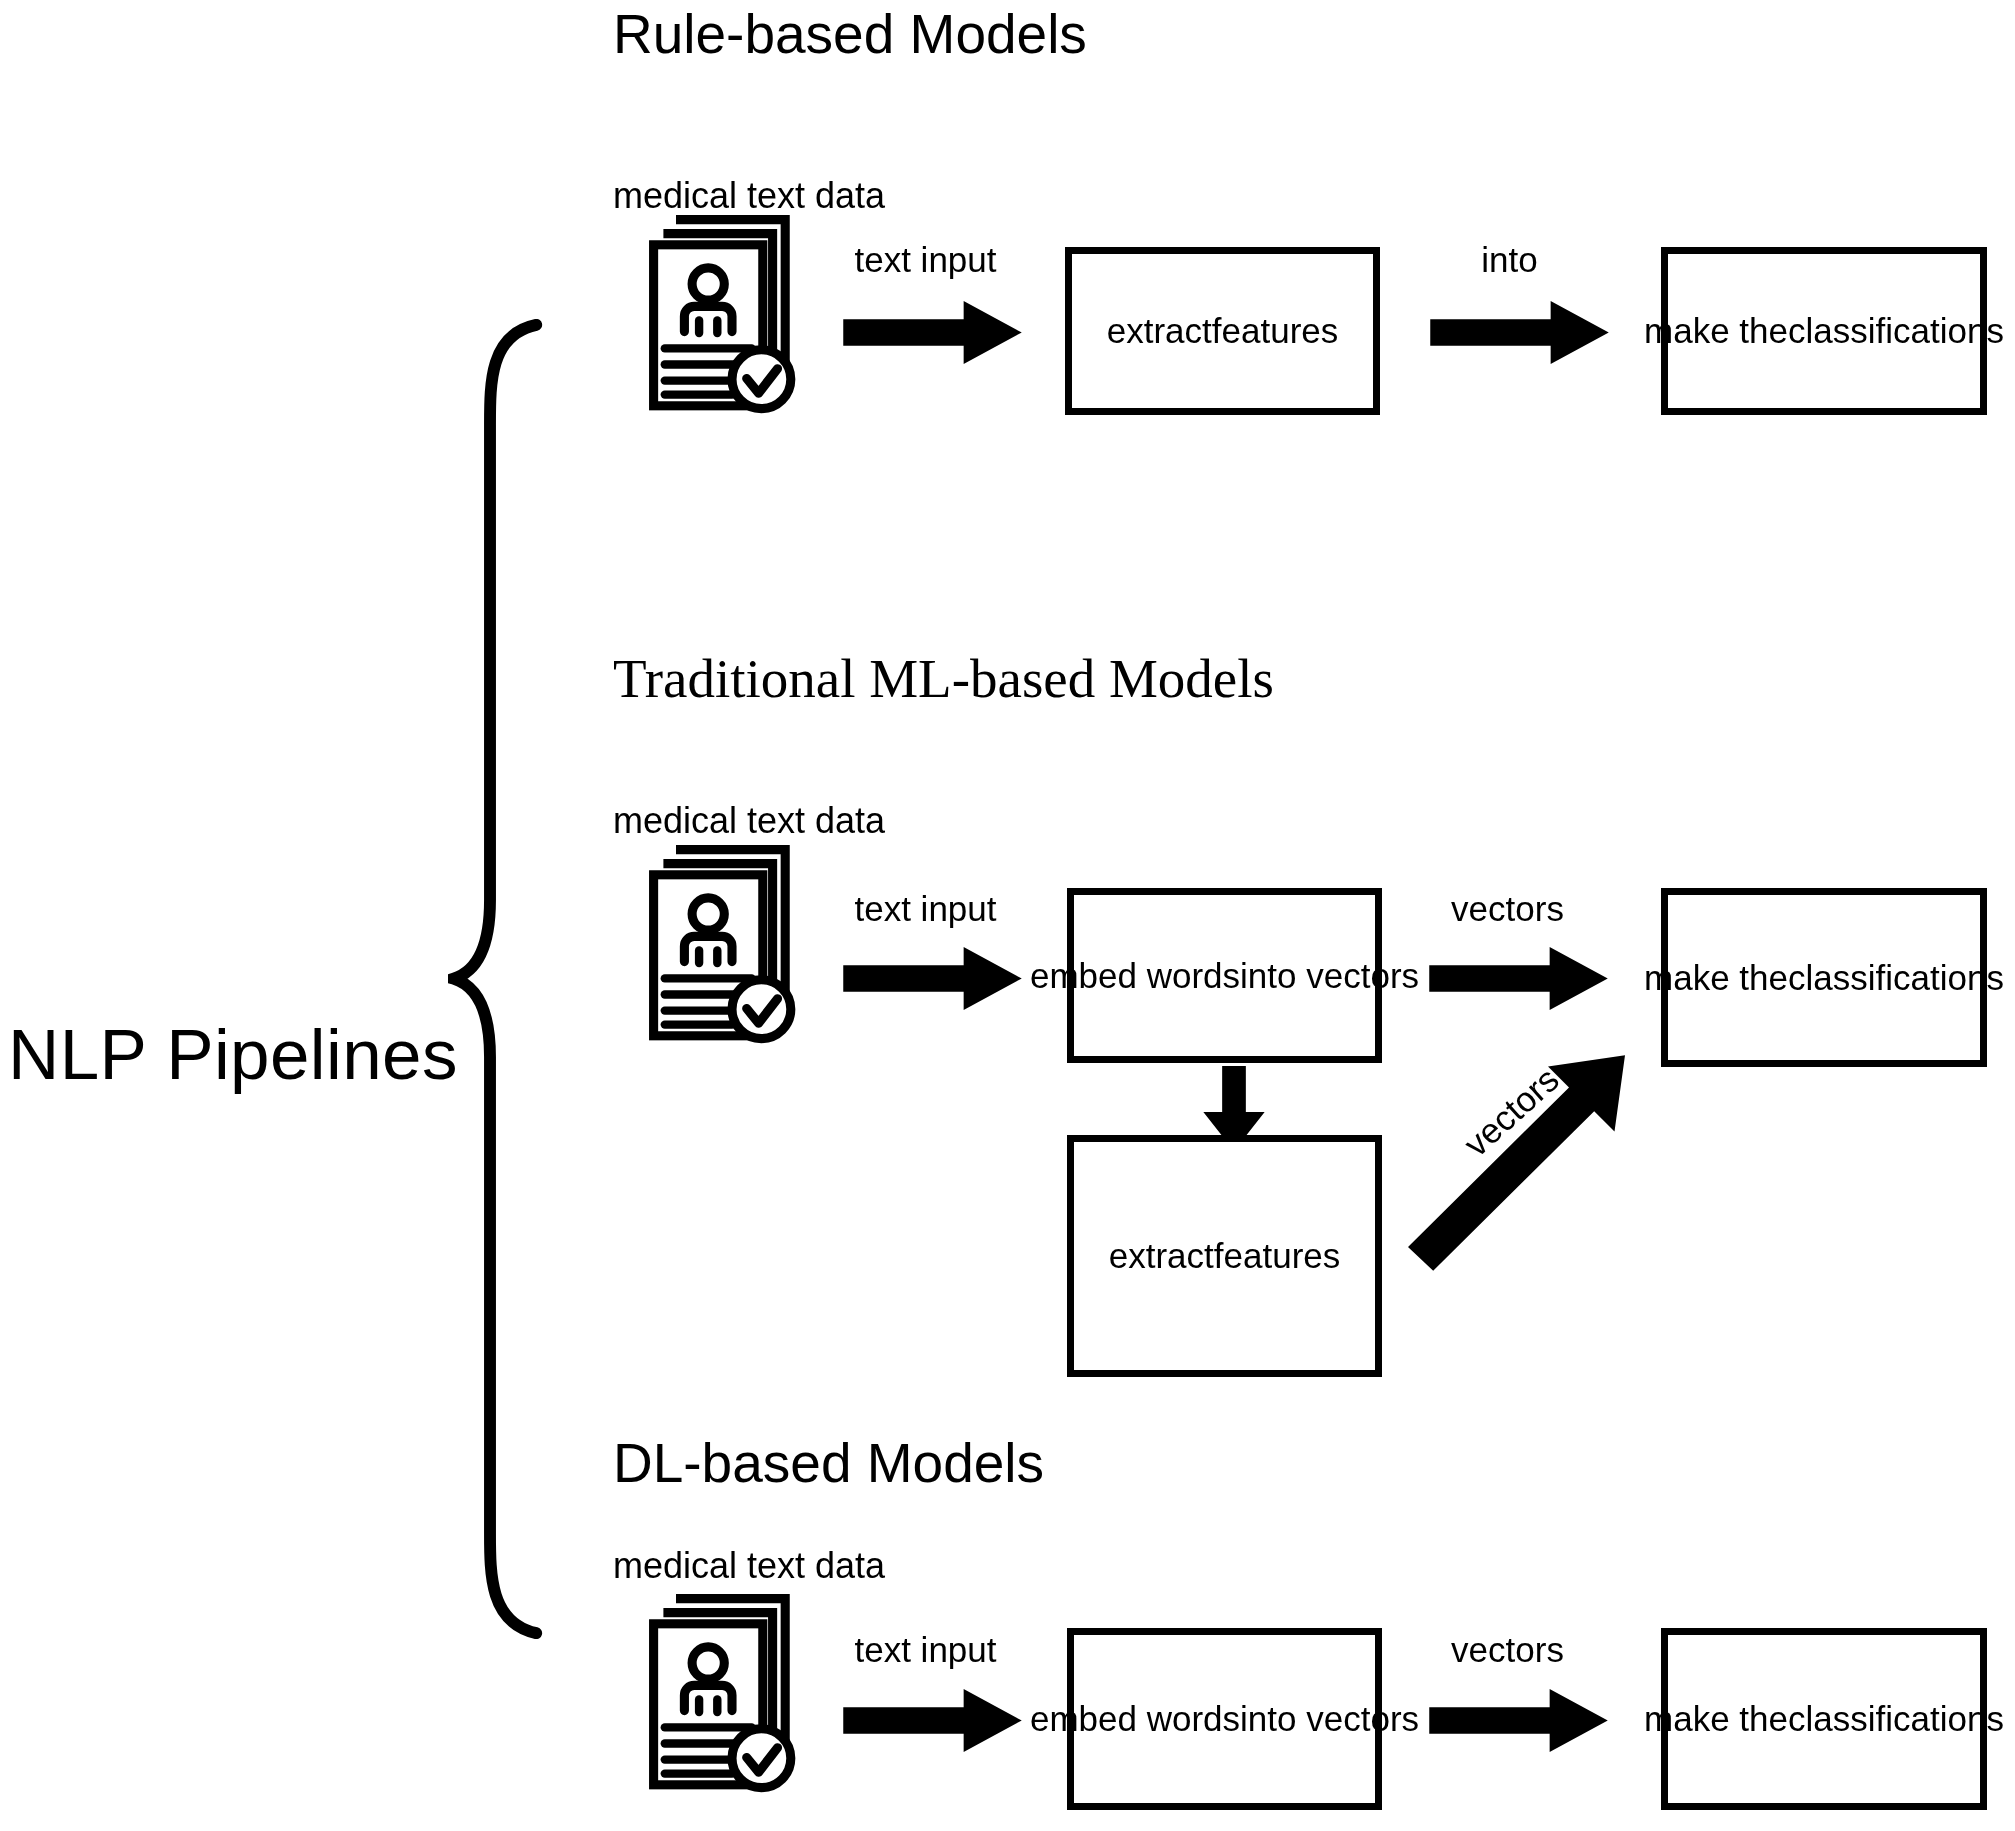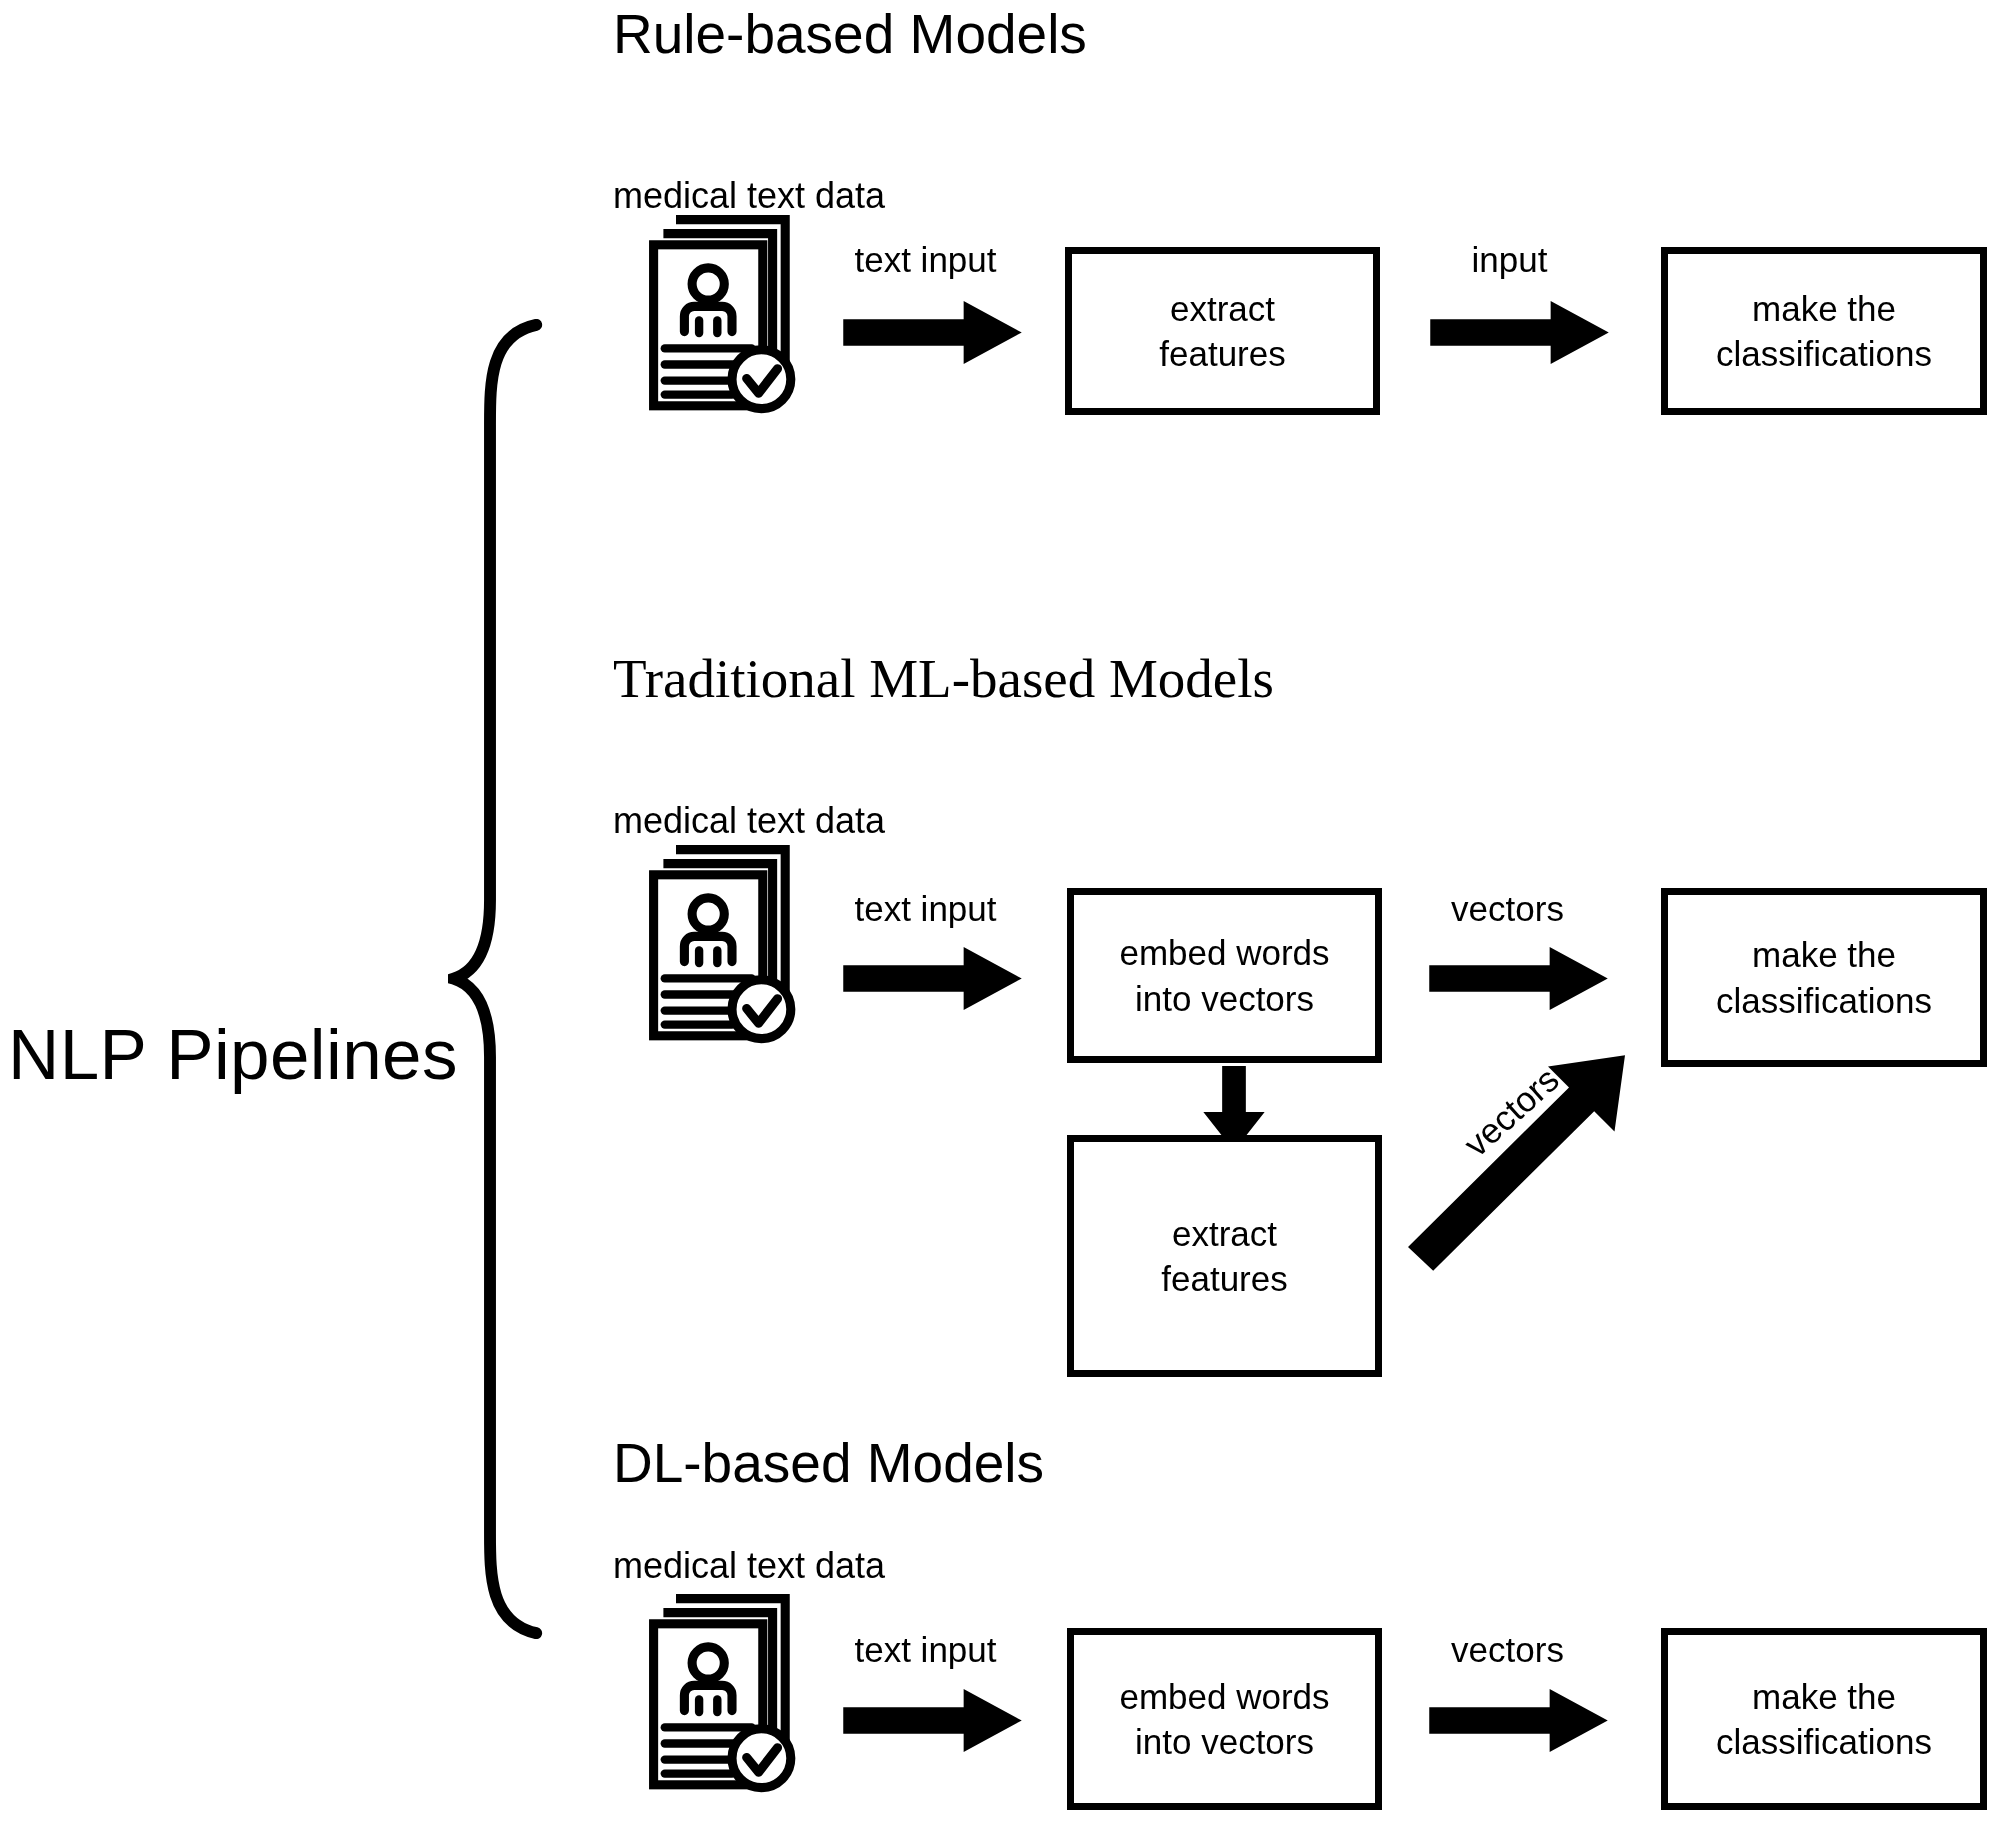--- a/index.html
+++ b/index.html
@@ -51,21 +51,21 @@
     white-space: nowrap;
     margin-top: 40px;
   }
 
   
   .pbox {
     box-sizing: border-box;
     border: 7.7px solid #000000;
     background: #ffffff;
     display: flex;
-    flex-direction: column;
+    flex-direction: row;
     align-items: center;
     justify-content: center;
     font-size: 35px;
     line-height: 1.30;
     text-align: center;
     padding: 0 17px;
   }
   .pbox span { display: block; white-space: nowrap; }
 
   
@@ -130,21 +130,21 @@
     <svg width="179" height="63" viewBox="0 0 255 90" xmlns="http://www.w3.org/2000/svg">
       <path d="M0 26 H172 V0 L255 45 L172 90 V64 H0 Z" fill="#000"></path>
     </svg>
   </div>
 
   <div class="abs pbox" style="left:1065px; top:247px; width:315px; height:168px;">
     <span>extract</span>
     <span>features</span>
   </div>
 
-  <div class="abs arrow-label" style="left:1429px; top:242px; width:161px;">input</div>
+  <div class="abs arrow-label" style="left:1429px; top:242px; width:161px;">into</div>
   <div class="abs arrow" style="left:1430px; top:301px;">
     <svg width="179" height="63" viewBox="0 0 255 90" xmlns="http://www.w3.org/2000/svg">
       <path d="M0 26 H172 V0 L255 45 L172 90 V64 H0 Z" fill="#000"></path>
     </svg>
   </div>
 
   <div class="abs pbox" style="left:1661px; top:247px; width:326px; height:168px;">
     <span>make the</span>
     <span>classifications</span>
   </div>

